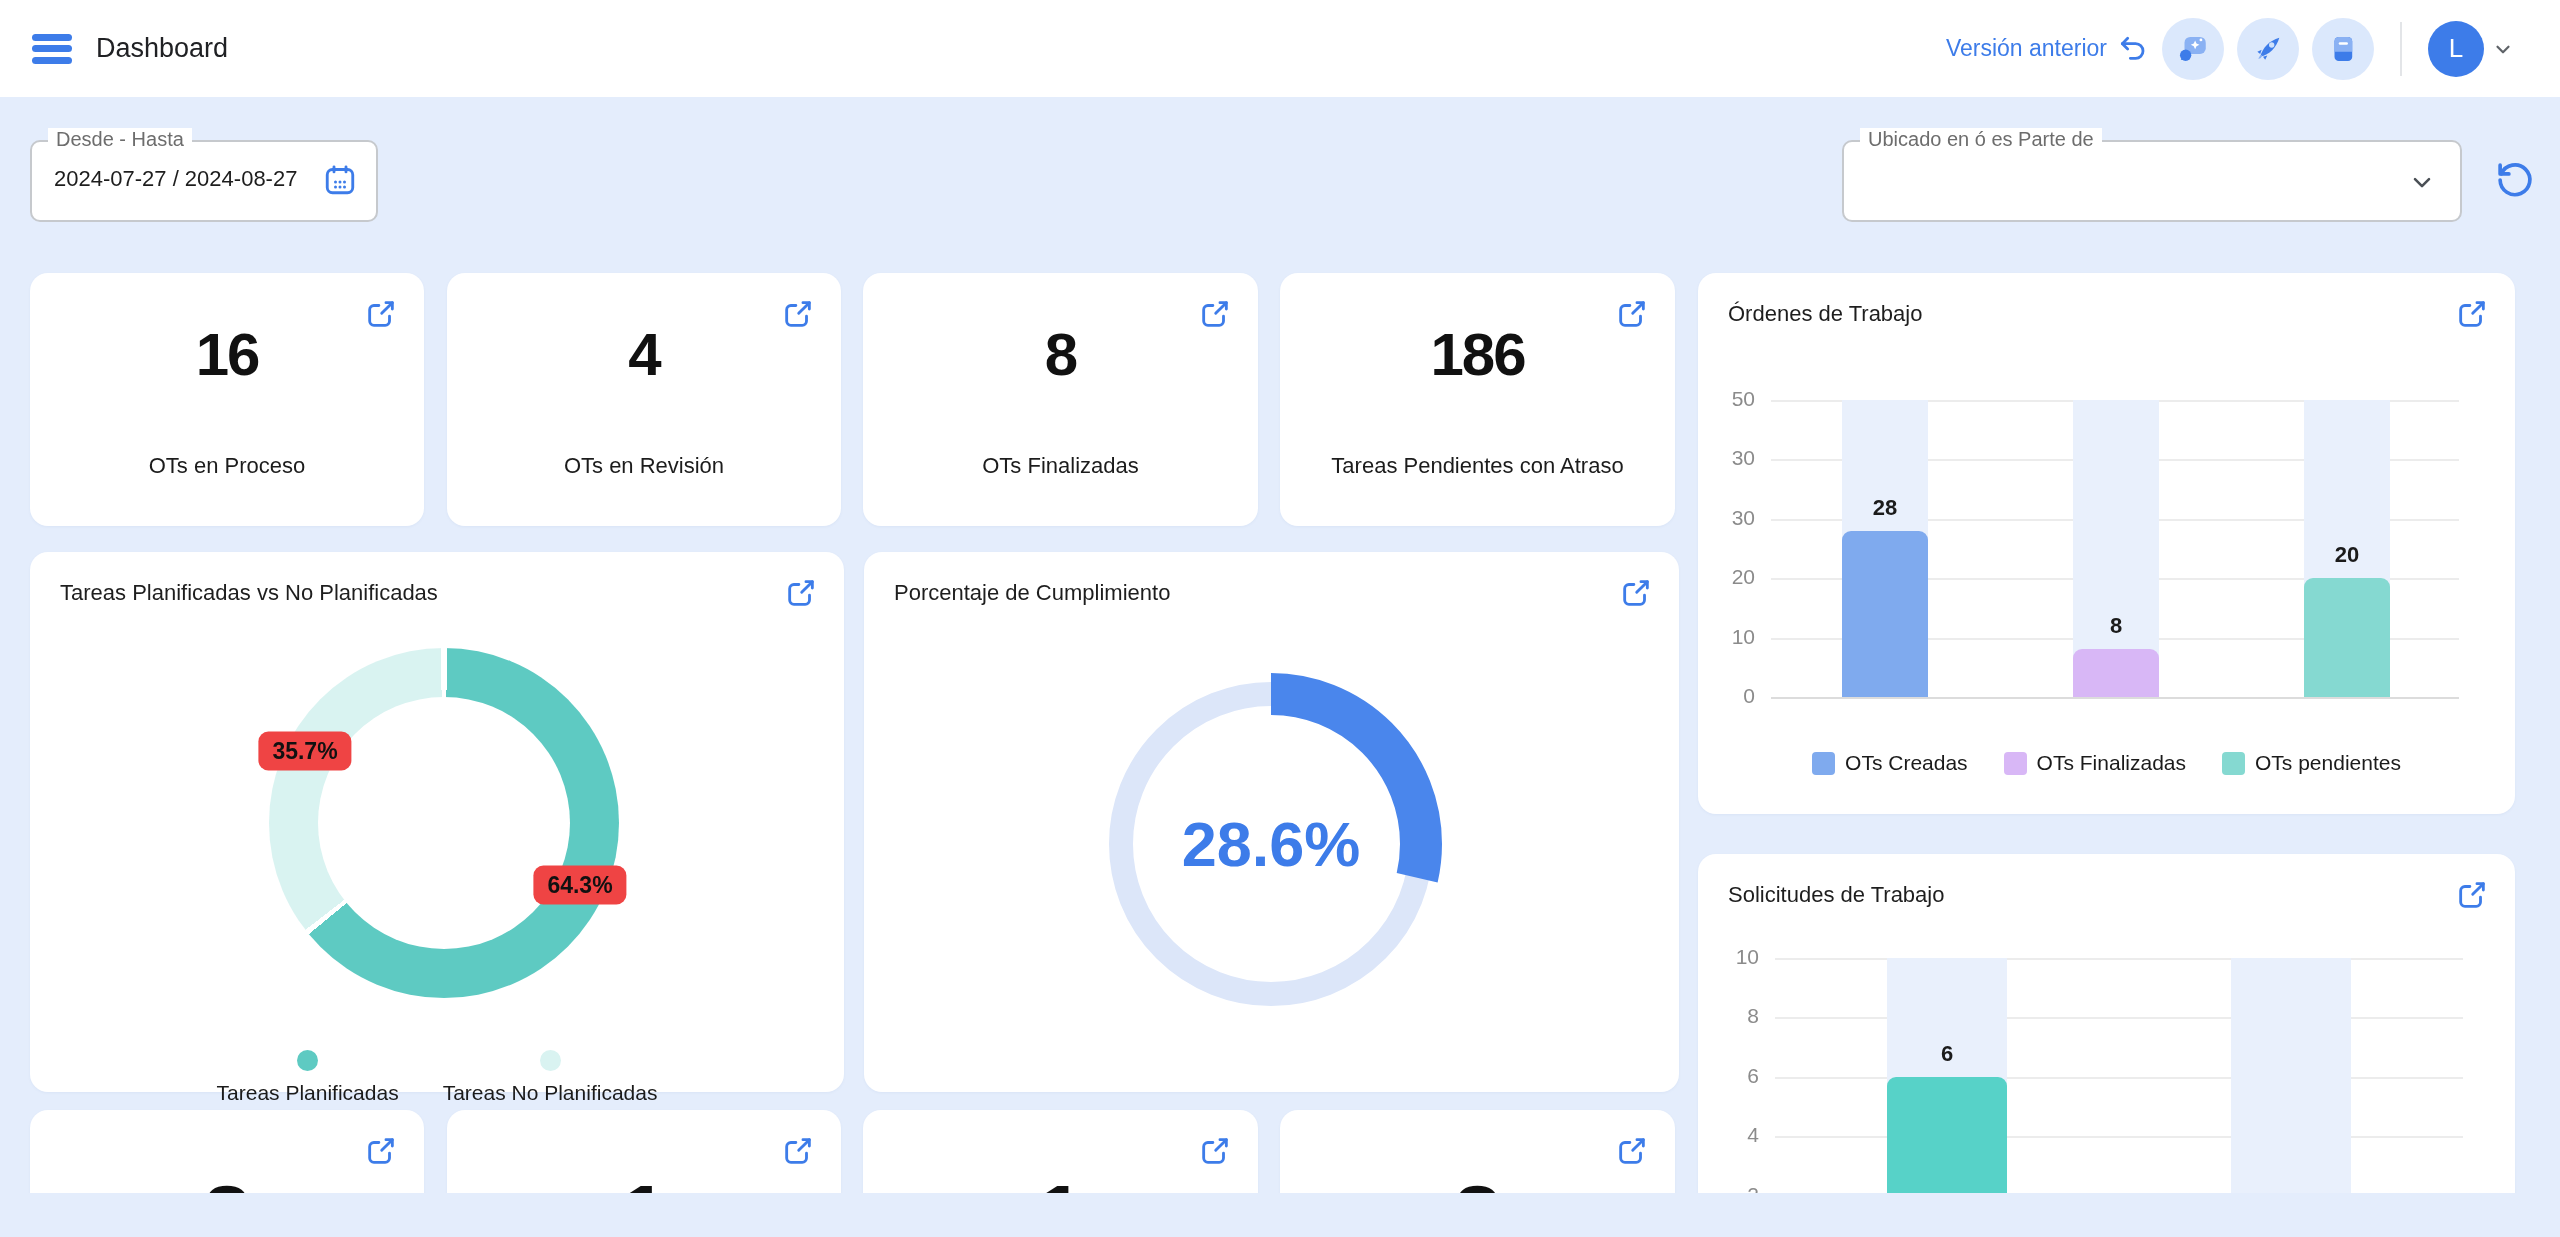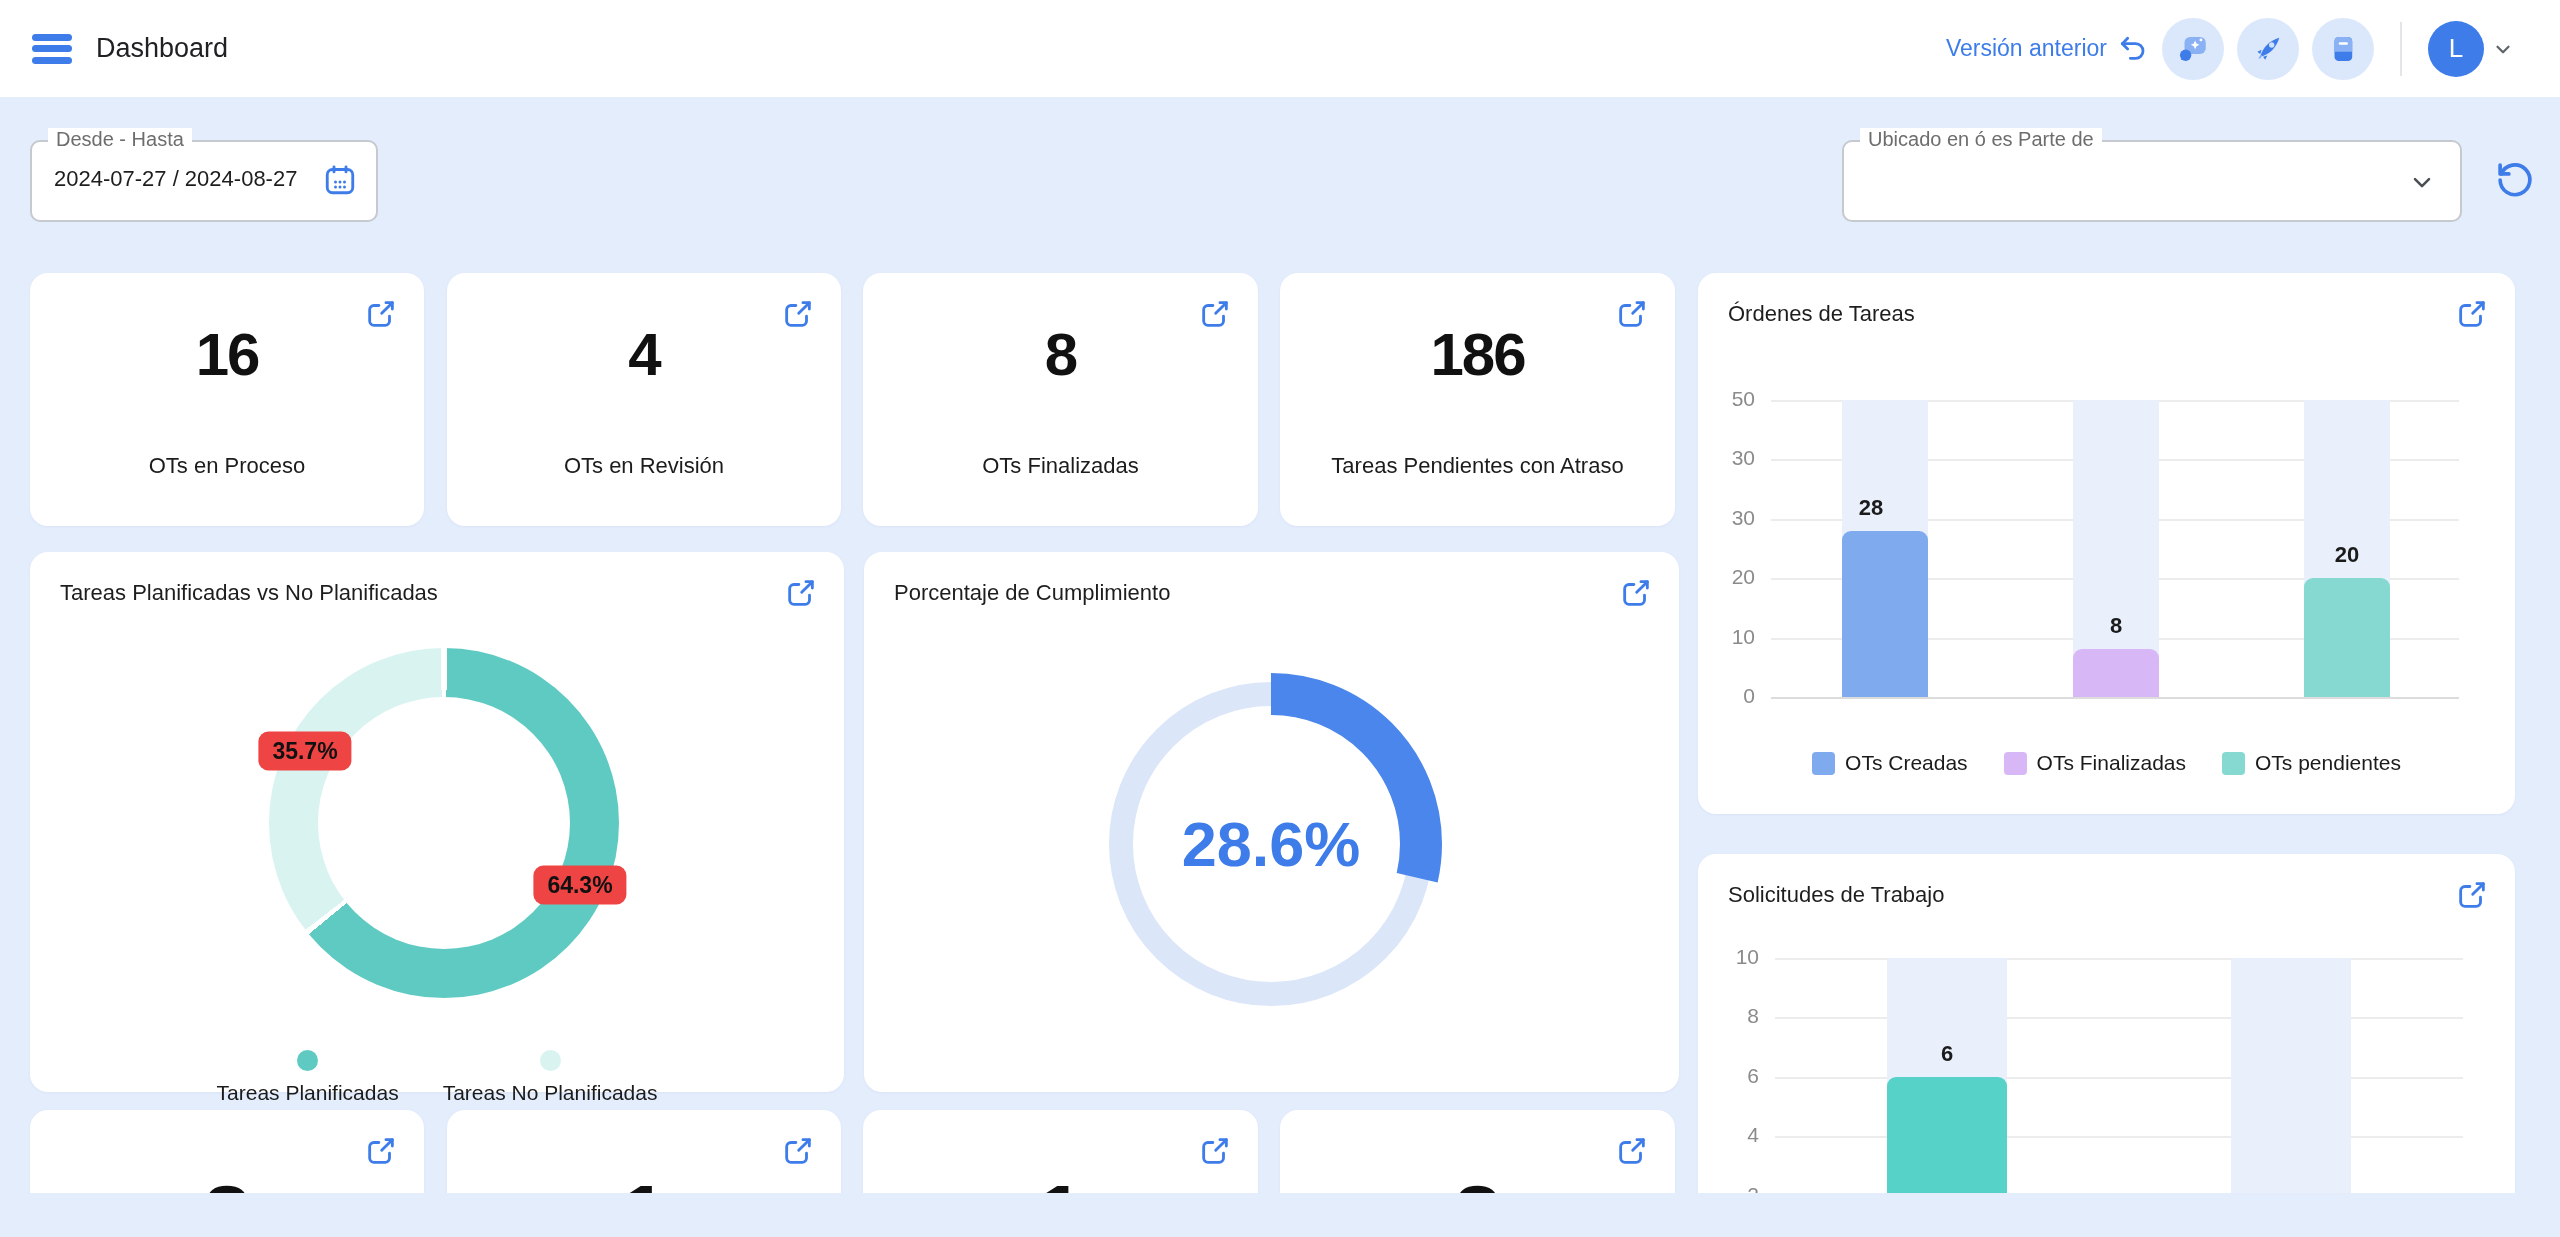--- a/index.html
+++ b/index.html
@@ -247,41 +247,41 @@
           <path d="M15.5 4H20v4.5"></path>
         </svg></div>
     <svg id="gauge-svg" width="360" height="360" viewBox="0 0 360 360">
       <circle id="gauge-track" cx="180" cy="180" r="150" fill="none" stroke-width="24" stroke="#dce6f9"></circle>
       <circle id="gauge-progress" cx="180" cy="180" r="150" fill="none" stroke-width="42" stroke-linecap="butt" transform="rotate(-90 180 180)" stroke="#4a86ec" stroke-dasharray="269.54864967800427 942.4777960769379"></circle>
     </svg>
     <div class="gauge-val">28.6%</div>
   </div>
 
   <div class="card" id="card-ordenes">
-    <div class="card-title">Órdenes de Tareas</div>
+    <div class="card-title">Órdenes de Trabajo</div>
     <div class="ext-link"><svg viewBox="0 0 24 24" fill="none" stroke="currentColor" stroke-width="2" stroke-linecap="round" stroke-linejoin="round">
           <path d="M18 13.5V17a3 3 0 0 1-3 3H7a3 3 0 0 1-3-3V9a3 3 0 0 1 3-3h3.5"></path>
           <path d="M12.5 11.5L20 4"></path>
           <path d="M15.5 4H20v4.5"></path>
         </svg></div>
   <div class="gridline" style="left: 73px; top: 424px; width: 688px; background: rgb(220, 220, 220);"></div>
       <div class="ytick" style="left: 0px; top: 411px; width: 57px;">0</div>
       <div class="gridline" style="left: 73px; top: 364.6px; width: 688px; background: rgb(236, 236, 236);"></div>
       <div class="ytick" style="left: 0px; top: 351.6px; width: 57px;">10</div>
       <div class="gridline" style="left: 73px; top: 305.2px; width: 688px; background: rgb(236, 236, 236);"></div>
       <div class="ytick" style="left: 0px; top: 292.2px; width: 57px;">20</div>
       <div class="gridline" style="left: 73px; top: 245.8px; width: 688px; background: rgb(236, 236, 236);"></div>
       <div class="ytick" style="left: 0px; top: 232.8px; width: 57px;">30</div>
       <div class="gridline" style="left: 73px; top: 186.4px; width: 688px; background: rgb(236, 236, 236);"></div>
       <div class="ytick" style="left: 0px; top: 173.4px; width: 57px;">30</div>
       <div class="gridline" style="left: 73px; top: 127px; width: 688px; background: rgb(236, 236, 236);"></div>
       <div class="ytick" style="left: 0px; top: 114px; width: 57px;">50</div>
       <div class="bartrack" style="left: 144px; top: 127px; width: 86px; height: 297px; background: rgb(233, 240, 252);"></div>
       <div class="bar" style="left: 144px; top: 257.68px; width: 86px; height: 166.32px; background: rgb(127, 170, 238);"></div>
-      <div class="barval" style="left: 173px; top: 221.68px;">28</div>
+      <div class="barval" style="left: 187px; top: 221.68px;">28</div>
       <div class="bartrack" style="left: 375px; top: 127px; width: 86px; height: 297px; background: rgb(233, 240, 252);"></div>
       <div class="bar" style="left: 375px; top: 376.48px; width: 86px; height: 47.52px; background: rgb(216, 183, 246);"></div>
       <div class="barval" style="left: 418px; top: 340.48px;">8</div>
       <div class="bartrack" style="left: 606px; top: 127px; width: 86px; height: 297px; background: rgb(233, 240, 252);"></div>
       <div class="bar" style="left: 606px; top: 305.2px; width: 86px; height: 118.8px; background: rgb(133, 217, 209);"></div>
       <div class="barval" style="left: 649px; top: 269.2px;">20</div>
       <div class="chart-legend" style="top: 478px;">
         <div class="legend-item">
           <div class="legend-swatch" style="background: rgb(127, 170, 238);"></div>
           <div class="legend-text">OTs Creadas</div>

